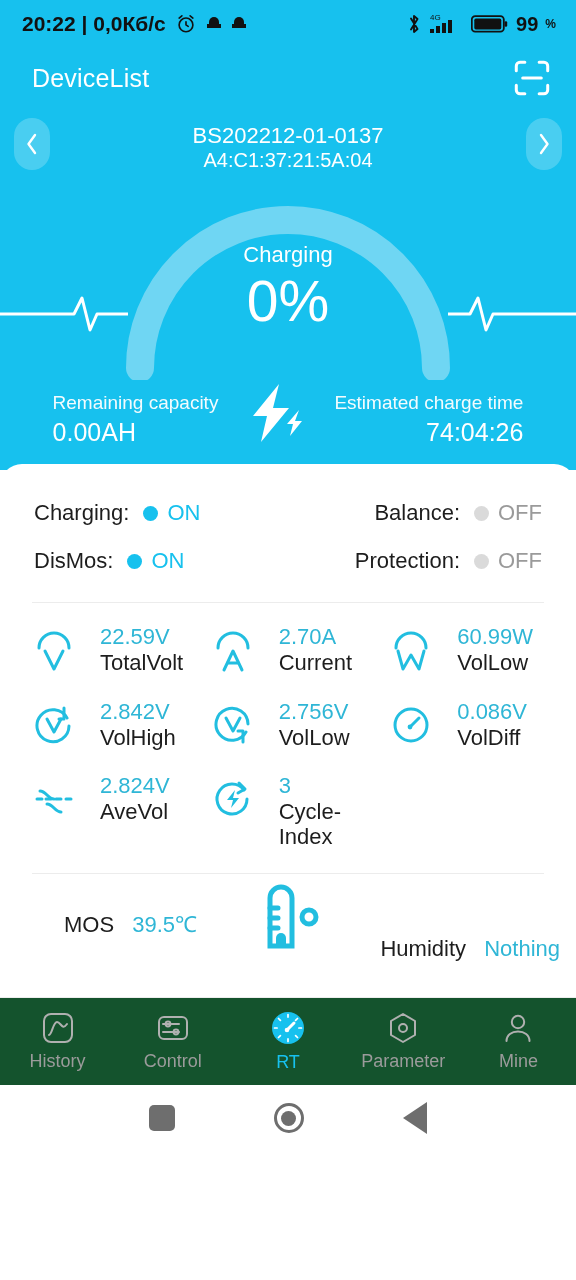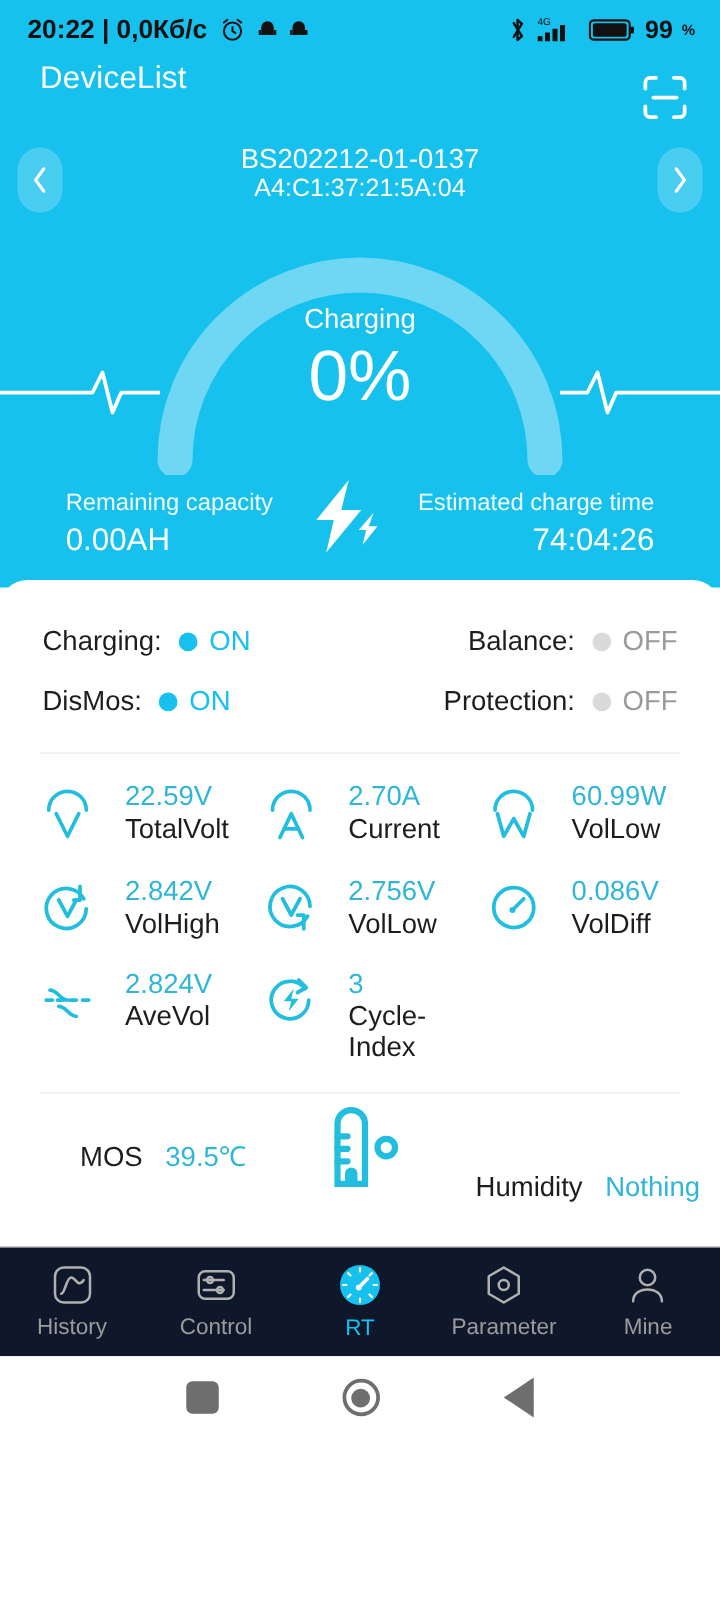--- a/index.html
+++ b/index.html
@@ -21,30 +21,30 @@
   .sb-left { display:flex; align-items:center; gap:9px; }
   .sb-clock { font-size:21px; font-weight:600; letter-spacing:0px; color:#111; }
   .sb-right { display:flex; align-items:center; gap:7px; }
   .ico { display:inline-flex; align-items:center; justify-content:center; }
   .sb-batt-text { font-size:20px; font-weight:600; color:#111; }
   .sb-pct { font-size:12px; font-weight:600; color:#111; }
 
   
   .hero { background:#17C1EE; position:relative; }
   .appbar {
-    height:60px; display:flex; justify-content:space-between;
+    height:60px; display:flex; align-items:center; justify-content:space-between;
     padding:0 24px 0 32px;
     gap:36px;
   }
   .appbar-title { color:#fff; font-size:25px; letter-spacing:.2px; }
 
   
   .device-row {
     position:relative; height:68px; margin-top:6px;
-    display:flex; align-items:flex-start; justify-content:center;
+    display:flex; align-items:center; justify-content:center;
   }
   .device-names { text-align:center; color:#fff; line-height:1.18; }
   .device-id { font-size:22px; }
   .device-mac { font-size:20px; }
   .navbtn {
     position:absolute; top:4px; width:36px; height:52px;
     background:rgba(255,255,255,0.22); display:flex; align-items:center; justify-content:center;
   }
   .navbtn.left { left:-8px; border-radius:0 26px 26px 0; border-top-left-radius:26px; border-bottom-left-radius:26px; left:14px;}
   .navbtn.right { right:14px; border-radius:26px; }
@@ -111,21 +111,21 @@
   .temp-left .tk { color:#1d1d1d; margin-right:12px; }
   .temp-left .tv { color:#2FB6D6; }
   .temp-icon { position:absolute; left:50%; transform:translateX(-50%); top:10px; }
   .temp-right { position:absolute; right:16px; top:62px; font-size:22px; }
   .temp-right .tk { color:#1d1d1d; margin-right:12px; }
   .temp-right .tv { color:#2FB6D6; }
 
   
   .tabbar {
     position:absolute; left:0; right:0; bottom:66px; height:88px;
-    background:#0f172a; border-top:1px solid #ededed;
+    background:#14532d; border-top:1px solid #ededed;
     display:flex; align-items:center;
   }
   .tab { flex:1; display:flex; flex-direction:column; align-items:center; gap:6px; }
   .tab .tlab { font-size:18px; color:#9b9b9b; }
   .tab.active .tlab { color:#17C1EE; }
 
   
   .androidnav {
     position:absolute; left:0; right:0; bottom:0; height:66px; background:#fff;
     display:flex; align-items:center; justify-content:space-around; padding:0 100px;

